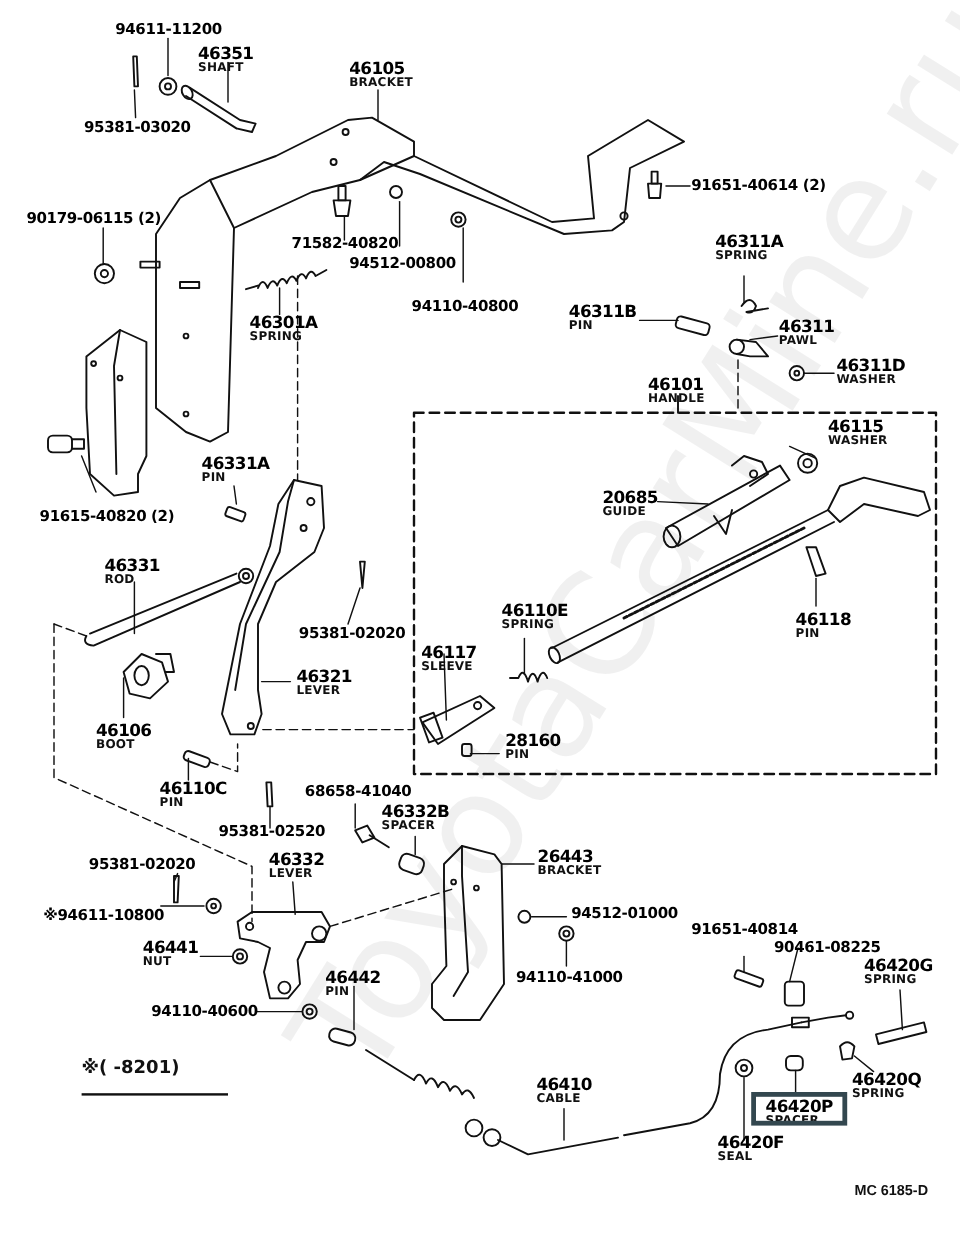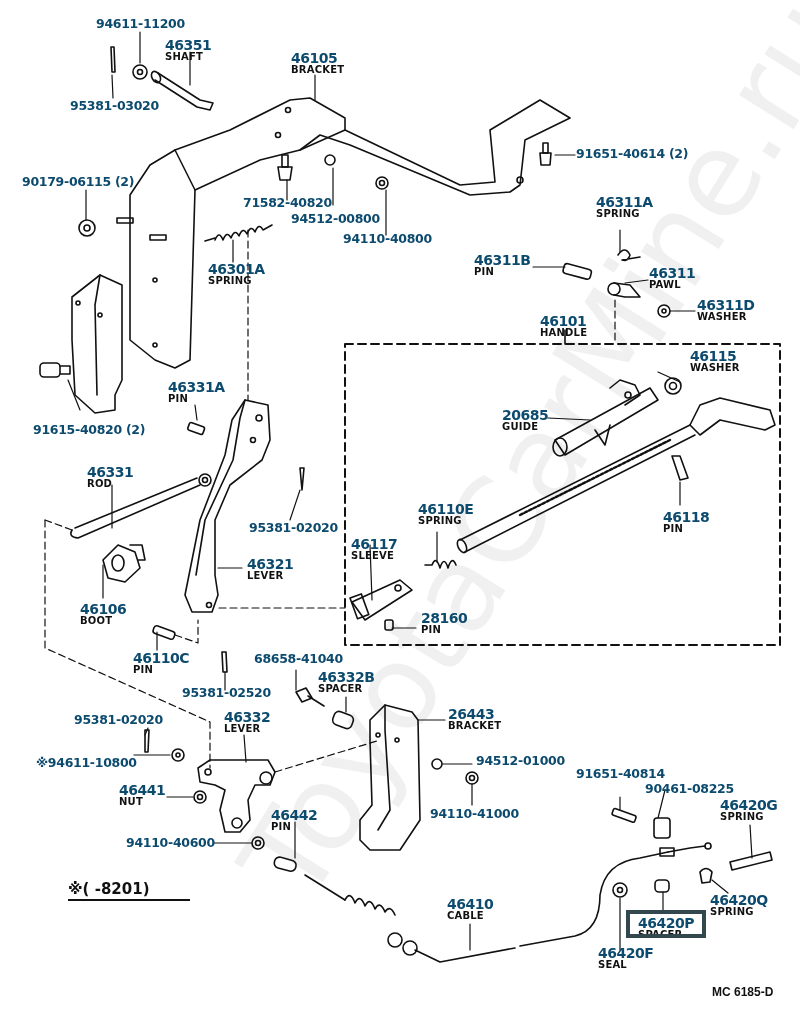--- a/index.html
+++ b/index.html
@@ -1,25 +1,25 @@
 <!DOCTYPE html>
 <html><head>
 <meta charset="utf-8">
 <style>
   html,body{margin:0;padding:0;background:#ffffff;}
   body{width:800px;height:1030px;position:relative;overflow:hidden;font-family:"Liberation Sans",sans-serif;color:#111;}
   #stage{position:absolute;left:0;top:0;width:800px;height:1030px;}
   svg.draw{position:absolute;left:0;top:0;width:800px;height:1030px;}
   .lbl{position:absolute;line-height:1;white-space:nowrap;cursor:pointer;}
-  .lbl .pn{display:block;font-family:"DejaVu Sans",sans-serif;font-weight:bold;font-size:14px;letter-spacing:-0.5px;color:#0c4a6e;}
+  .lbl .pn{display:block;font-family:"DejaVu Sans",sans-serif;font-weight:bold;font-size:14px;letter-spacing:-0.5px;color:#000000;}
   .lbl .pn.sm{font-size:12.5px;font-weight:bold;letter-spacing:-0.3px;}
   .lbl .nm{display:block;font-family:"DejaVu Sans",sans-serif;font-weight:bold;font-size:10px;letter-spacing:0.2px;margin-top:0px;color:#111;}
   .wm{position:absolute;left:30px;top:380px;font-family:"DejaVu Sans",sans-serif;font-size:118px;font-weight:normal;color:#000;opacity:0.055;transform:rotate(-58deg);transform-origin:center;white-space:nowrap;pointer-events:none;}
   .hl{position:absolute;left:626px;top:910px;width:80px;height:28px;border:4px solid #33474f;box-sizing:border-box;}
-  .note{position:absolute;left:68px;top:880px;font-family:"DejaVu Sans",sans-serif;font-weight:bold;font-size:15px;border-bottom:2px solid #111;padding-bottom:1px;width:122px;}
+  .note{position:absolute;left:68px;top:880px;font-family:"DejaVu Sans",sans-serif;font-weight:bold;font-size:15px;border-bottom:2px solid #111;padding-bottom:13px;width:122px;}
   .code{position:absolute;left:712px;top:985px;font-family:Liberation Sans, sans-serif;font-weight:bold;font-size:12px;}
 </style>
 </head>
 <body>
 
 <div id="stage">
 
   <div class="wm">ToyotaCarMine.ru</div>
 
   <svg class="draw" viewBox="0 0 800 1030" xmlns="http://www.w3.org/2000/svg" fill="none" stroke="#111" stroke-width="1.6" stroke-linejoin="round" stroke-linecap="round">
@@ -296,21 +296,21 @@
     </div>
   <div class="lbl" style="left:22px;top:176px">
       <span class="pn sm">90179-06115 (2)</span>
     </div>
   <div class="lbl" style="left:243px;top:197px">
       <span class="pn sm">71582-40820</span>
     </div>
   <div class="lbl" style="left:291px;top:213px">
       <span class="pn sm">94512-00800</span>
     </div>
-  <div class="lbl" style="left:343px;top:233px">
+  <div class="lbl" style="left:343px;top:249px">
       <span class="pn sm">94110-40800</span>
     </div>
   <div class="lbl" style="left:208px;top:262px">
       <span class="pn">46301A</span>
       <span class="nm">SPRING</span>
     </div>
   <div class="lbl" style="left:596px;top:195px">
       <span class="pn">46311A</span>
       <span class="nm">SPRING</span>
     </div>

